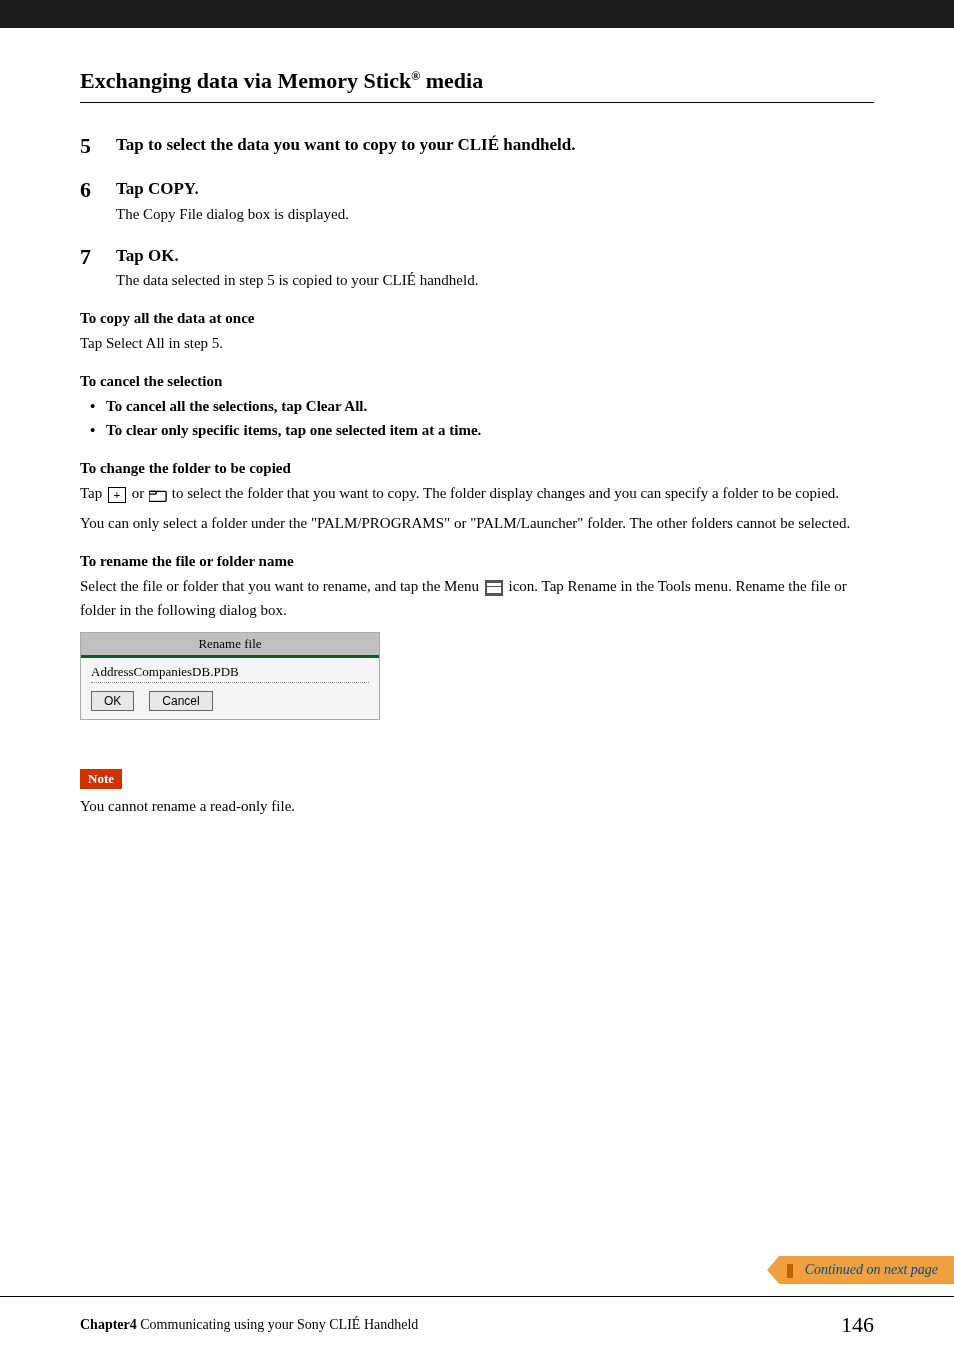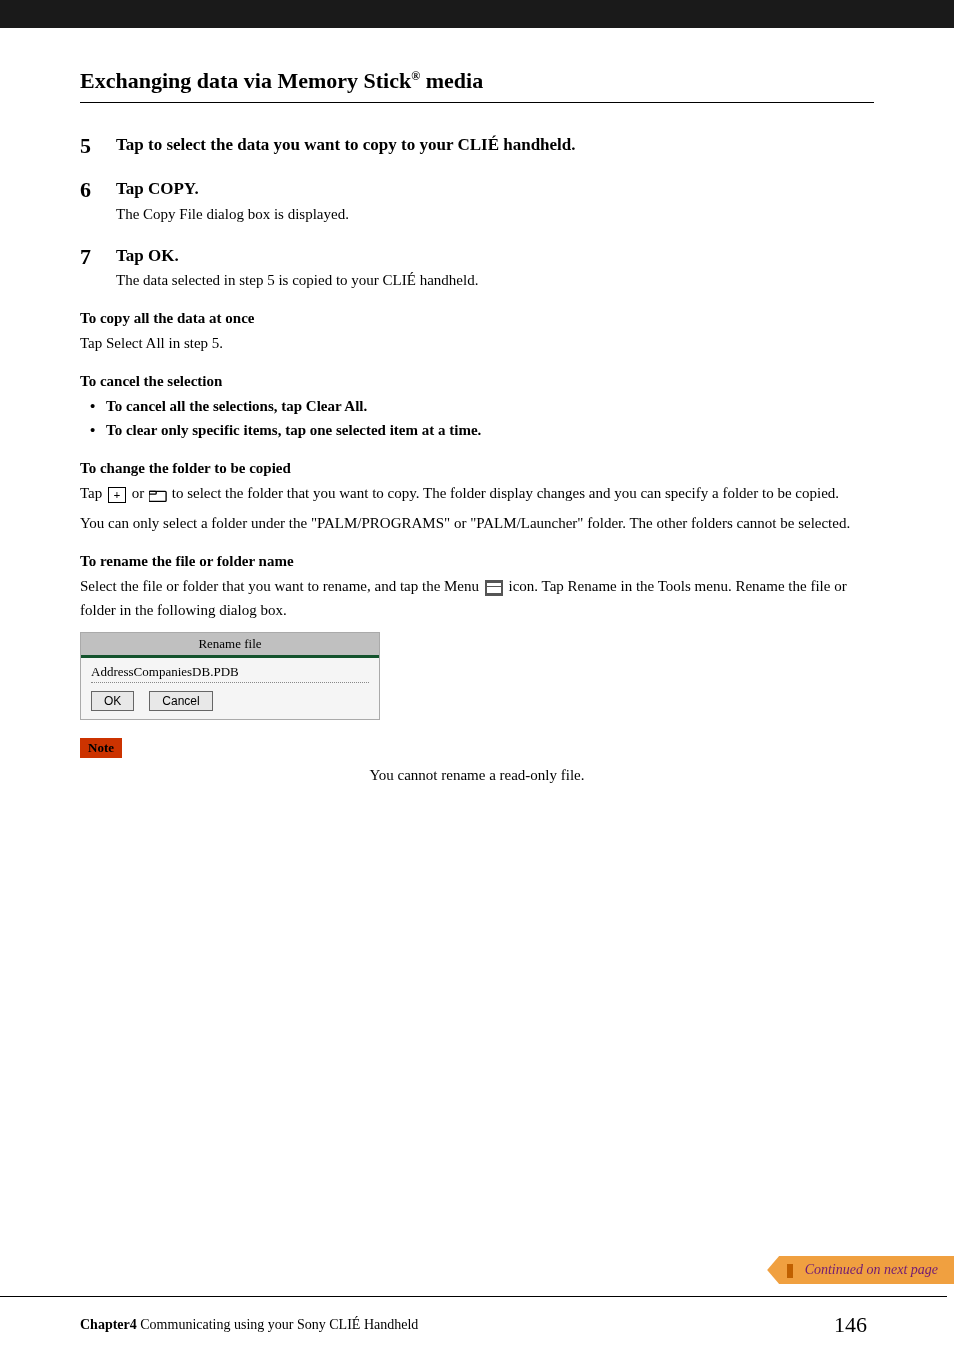--- a/index.html
+++ b/index.html
@@ -182,59 +182,59 @@
       cursor: pointer;
     }
 
     .note-box {
       margin: 16px 0;
     }
 
     .note-label {
       display: inline-block;
       background: #cc3300;
-      color: #000000;
+      color: #ffffff;
       font-size: 13px;
       font-weight: bold;
       padding: 2px 8px;
       margin-bottom: 6px;
+      margin-top: 31px;
     }
 
     .note-text {
       font-size: 15px;
       line-height: 1.5;
-      text-align: center;
     }
 
     .continued-banner {
       position: absolute;
       bottom: 68px;
       right: 0;
       background: #f0a040;
       padding: 6px 16px 6px 20px;
       font-size: 14px;
       font-style: italic;
-      color: #701a75;
+      color: #0c4a6e;
       clip-path: polygon(12px 0%, 100% 0%, 100% 100%, 12px 100%, 0% 50%);
     }
 
     .continued-banner-bar {
       display: inline-block;
       width: 6px;
       height: 14px;
       background: #c06000;
       margin-right: 8px;
       vertical-align: middle;
     }
 
     .page-footer {
       position: absolute;
       bottom: 0;
       left: 0;
-      right: 7px;
+      right: 0;
       height: 56px;
       border-top: 1.5px solid #000;
       display: flex;
       align-items: center;
       padding: 0 80px;
       justify-content: space-between;
     }
 
     .footer-left {
       font-size: 14px;

